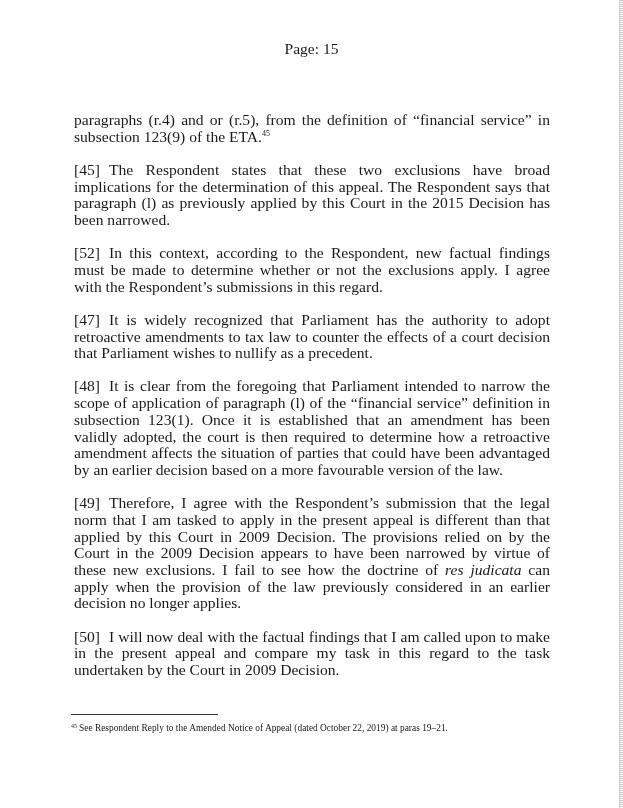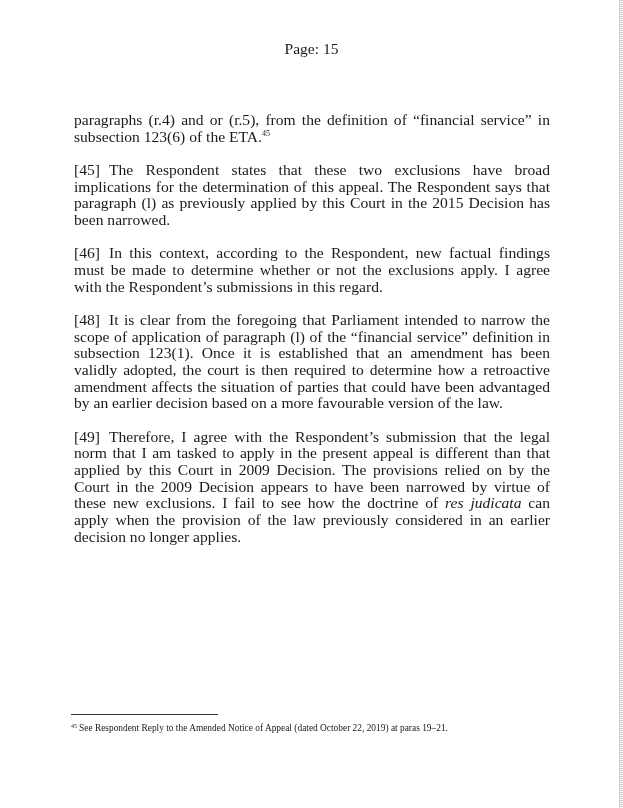--- a/index.html
+++ b/index.html
@@ -77,28 +77,30 @@
   em { font-style: italic; }
 </style>
 </head>
 <body>
 
 <div class="page-edge"></div>
 
 <div class="page-header">Page: 15</div>
 
 <div class="body-text">
-  <p class="para"><span>paragraphs (r.4) and or (r.5), from the definition of “financial service” in subsection 123(6) of the ETA.</span><sup>45</sup></p>
+  <p class="para"><span>paragraphs (r.4) and or (r.5), from the definition of “financial service” in subsection 123(9) of the ETA.</span><sup>45</sup></p>
 
   <p class="para"><span class="num">[45]</span><span>The Respondent states that these two exclusions have broad implications for the determination of this appeal. The Respondent says that paragraph (l) as previously applied by this Court in the 2015 Decision has been narrowed.</span></p>
 
-  <p class="para"><span class="num">[46]</span><span>In this context, according to the Respondent, new factual findings must be made to determine whether or not the exclusions apply. I agree with the Respondent’s submissions in this regard.</span></p>
+  <p class="para"><span class="num">[52]</span><span>In this context, according to the Respondent, new factual findings must be made to determine whether or not the exclusions apply. I agree with the Respondent’s submissions in this regard.</span></p>
 
+  <p class="para"><span class="num">[47]</span><span>It is widely recognized that Parliament has the authority to adopt retroactive amendments to tax law to counter the effects of a court decision that Parliament wishes to nullify as a precedent.</span></p>
 
   <p class="para"><span class="num">[48]</span><span>It is clear from the foregoing that Parliament intended to narrow the scope of application of paragraph (l) of the “financial service” definition in subsection 123(1). Once it is established that an amendment has been validly adopted, the court is then required to determine how a retroactive amendment affects the situation of parties that could have been advantaged by an earlier decision based on a more favourable version of the law.</span></p>
 
   <p class="para"><span class="num">[49]</span><span>Therefore, I agree with the Respondent’s submission that the legal norm that I am tasked to apply in the present appeal is different than that applied by this Court in 2009 Decision. The provisions relied on by the Court in the 2009 Decision appears to have been narrowed by virtue of these new exclusions. I fail to see how the doctrine of </span><em>res judicata</em><span> can apply when the provision of the law previously considered in an earlier decision no longer applies.</span></p>
 
+  <p class="para"><span class="num">[50]</span><span>I will now deal with the factual findings that I am called upon to make in the present appeal and compare my task in this regard to the task undertaken by the Court in 2009 Decision.</span></p>
 </div>
 
 <div class="footnote-rule"></div>
 
 <div class="footnote"><sup>45</sup><span>See Respondent Reply to the Amended Notice of Appeal (dated October 22, 2019) at paras 19–21.</span></div>
 
 </body></html>

